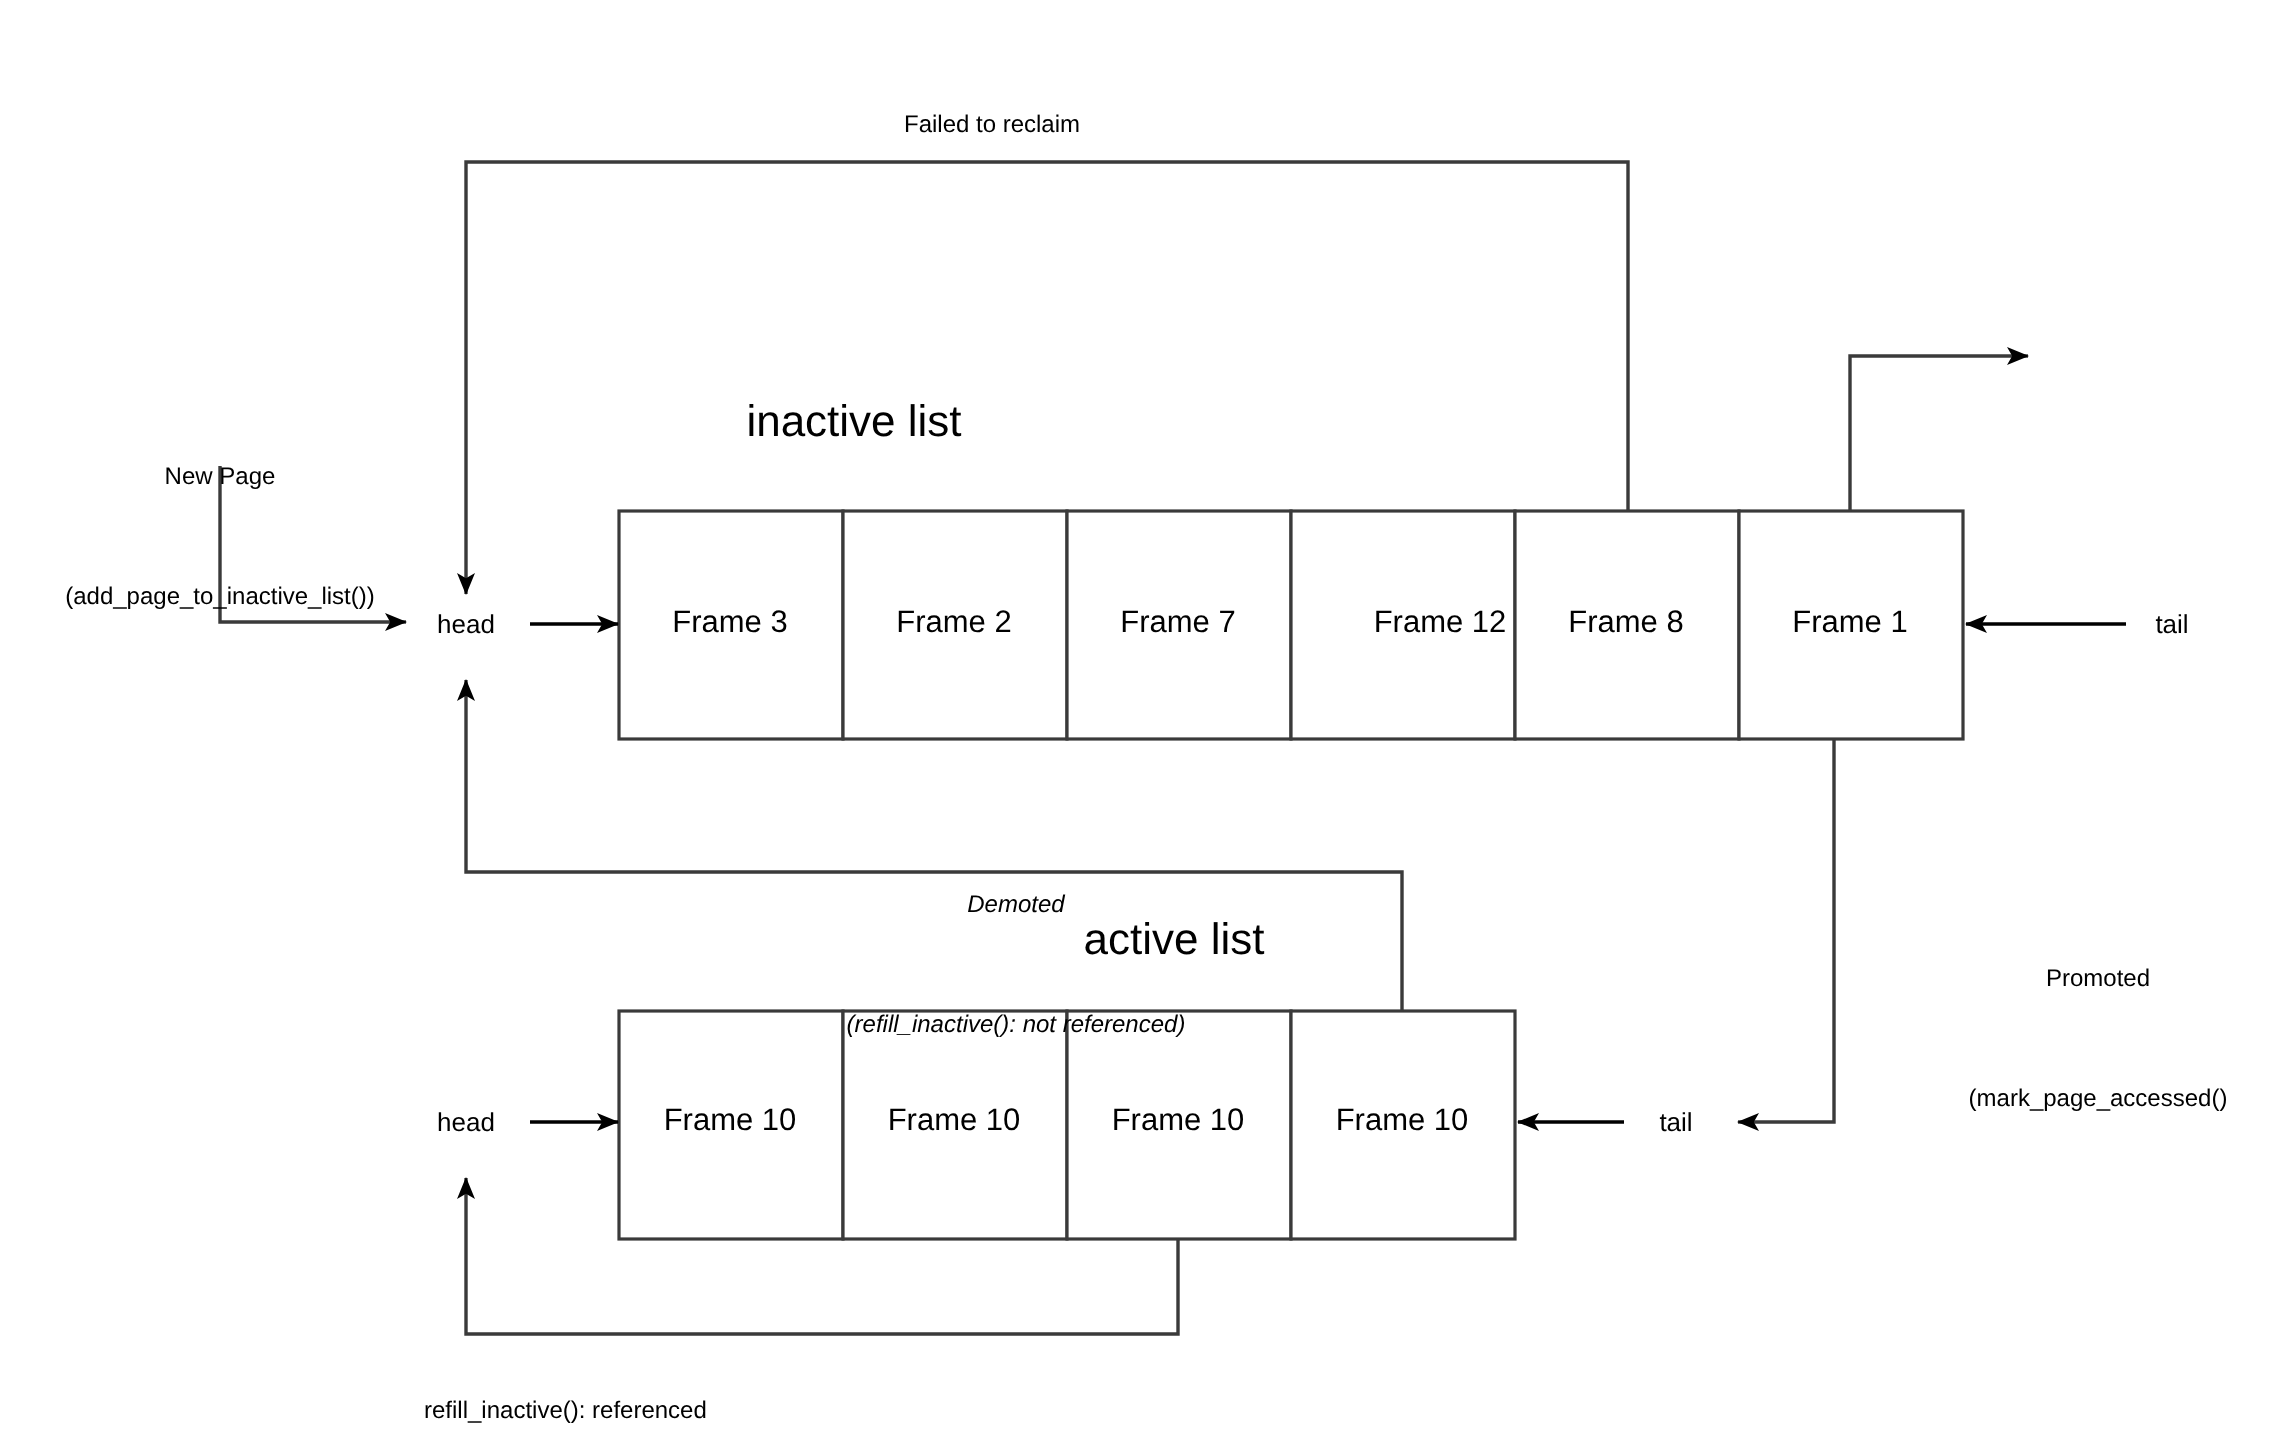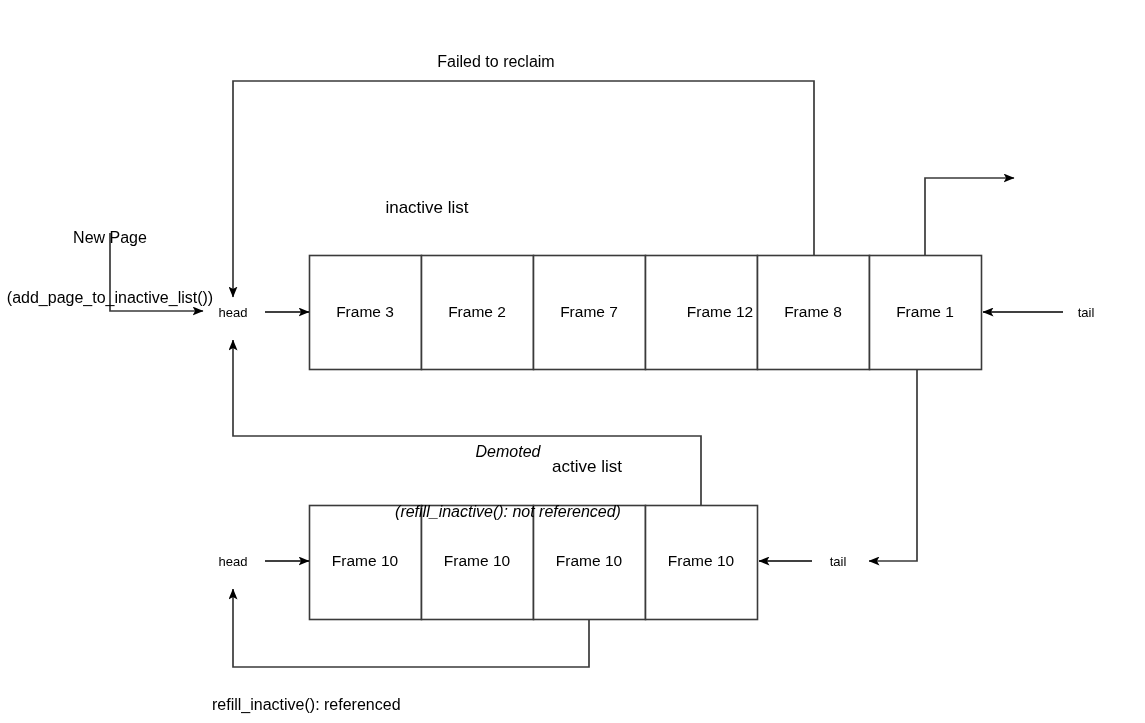--- a/index.html
+++ b/index.html
@@ -20,21 +20,21 @@
   }
   #diagram-svg {
     position: absolute;
     left: 0;
     top: 0;
     width: 1145px;
     height: 723px;
   }
   .lbl {
     position: absolute;
-    font-size: 16px;
+    font-size: 12px;
     line-height: 20px;
     white-space: pre;
     color: #000;
   }
   .lbl.center {
     text-align: center;
     transform: translateX(-50%);
   }
   .lbl.two-line {
     text-align: center;
@@ -42,21 +42,21 @@
   }
   .frame-label {
     position: absolute;
     font-size: 15.5px;
     text-align: center;
     transform: translate(-50%, -50%);
     white-space: pre;
   }
   .list-title {
     position: absolute;
-    font-size: 17px;
+    font-size: 22px;
     text-align: right;
     transform: translateX(-50%);
     white-space: pre;
   }
   .endpoint {
     position: absolute;
     font-size: 13px;
     text-align: center;
     transform: translate(-50%, -50%);
     white-space: pre;
@@ -144,16 +144,20 @@
   <div class="frame-label" style="left:365px; top:561px;">Frame 10</div>
   <div class="frame-label" style="left:477px; top:561px;">Frame 10</div>
   <div class="frame-label" style="left:589px; top:561px;">Frame 10</div>
   <div class="frame-label" style="left:701px; top:561px;">Frame 10</div>
 
   <div class="lbl two-line" style="left:508px; top:402px;font-style:italic;">
     <span class="sub">Demoted</span>
     <span class="sub">(refill_inactive(): not referenced)</span>
   </div>
 
+  <div class="lbl two-line" style="left:1049px; top:439px;">
+    <span class="sub">Promoted</span>
+    <span class="sub">(mark_page_accessed()</span>
+  </div>
 
   <div class="lbl" style="left:212px; top:695px;">refill_inactive(): referenced</div>
 
 </div>
 
 </body></html>

